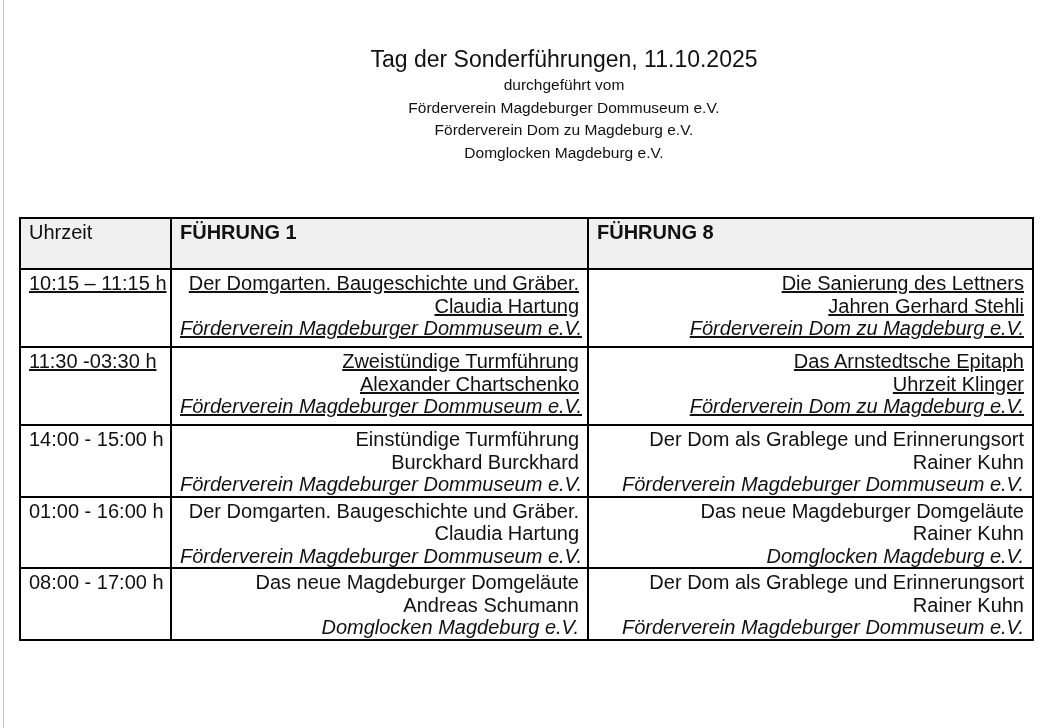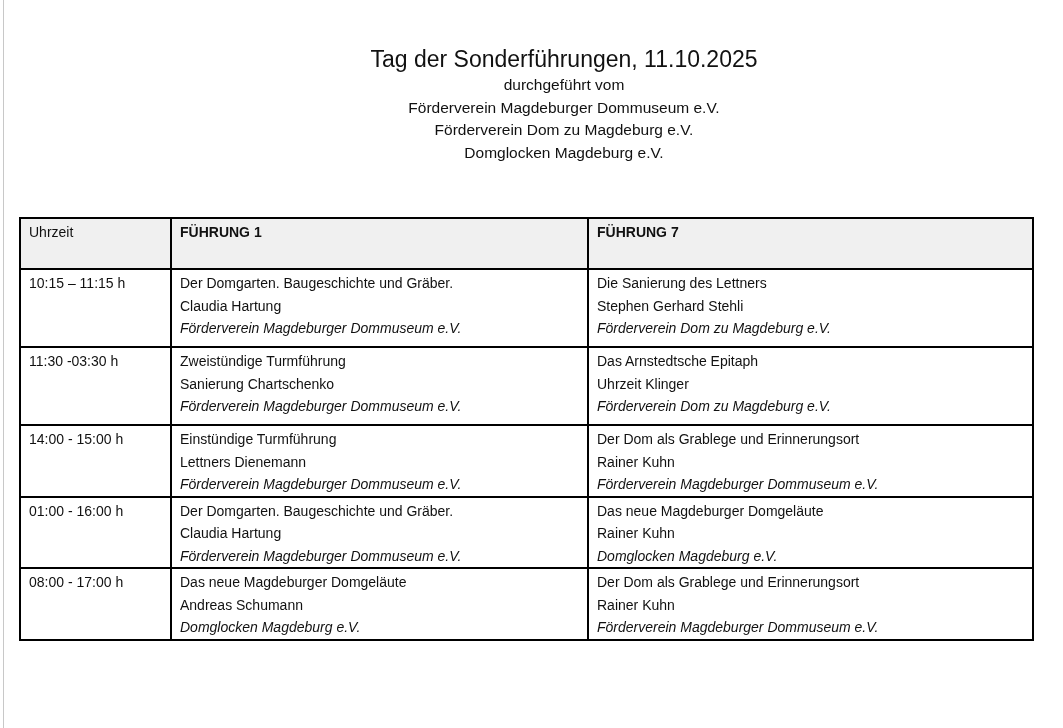--- a/index.html
+++ b/index.html
@@ -4,27 +4,27 @@
 <style>
   html, body { margin:0; padding:0; }
   body { width:1063px; height:728px; background:#fff; position:relative; overflow:hidden;
          font-family:"Liberation Sans", "DejaVu Sans", sans-serif; color:#111; }
   .page-edge { position:absolute; left:3px; top:0; width:1px; height:728px; background:#c8c8c8; }
   .title-block { position:absolute; left:0; top:44px; width:1128px; text-align:center; }
   .title { font-size:23px; line-height:30px; }
   .sub { font-size:15.5px; line-height:22.5px; }
   table.sched { position:absolute; left:19px; top:217px; border-collapse:collapse; table-layout:fixed; width:1013px; }
   table.sched td, table.sched th { border:2px solid #000; vertical-align:top; padding:2px 8px 0 8px;
-         font-size:14px; line-height:22.5px; text-align:left; font-weight:normal; }
+         font-size:20px; line-height:22.5px; text-align:left; font-weight:normal; }
   table.sched th { background:#f0f0f0; height:47px; }
   th.bold { font-weight:bold !important;margin-left:36px; }
   td.time { white-space:nowrap; }
-  .line { display:block; white-space:nowrap; }
+  .line { display:block; white-space:nowrap;text-align:right; }
   .org { font-style:italic; }
-  tr.r1 td, tr.r2 td, tr.r3 td { height:74px; }
+  tr.r1 td, tr.r2 td, tr.r3 td { height:74px;text-decoration:underline; }
   tr.r4 td, tr.r5 td, tr.r6 td { height:65px; }
 </style>
 </head>
 <body>
 
 <div class="page-edge"></div>
 
 <div class="title-block">
   <div class="title">Tag der Sonderführungen, 11.10.2025</div>
   <div class="sub">durchgeführt vom</div>
@@ -36,53 +36,53 @@
 <table class="sched">
   <colgroup>
       <col style="width:151px">
       <col style="width:417px">
       <col style="width:445px">
     </colgroup>
   <tbody>
       <tr>
     <th>Uhrzeit</th>
     <th class="bold">FÜHRUNG 1</th>
-    <th class="bold">FÜHRUNG 7</th>
+    <th class="bold">FÜHRUNG 8</th>
   </tr>
   <tr class="r1">
     <td class="time">10:15 – 11:15 h</td>
     <td>
       <span class="line">Der Domgarten. Baugeschichte und Gräber.</span>
       <span class="line">Claudia Hartung</span>
       <span class="line org">Förderverein Magdeburger Dommuseum e.V.</span>
     </td>
     <td>
       <span class="line">Die Sanierung des Lettners</span>
-      <span class="line">Stephen Gerhard Stehli</span>
+      <span class="line">Jahren Gerhard Stehli</span>
       <span class="line org">Förderverein Dom zu Magdeburg e.V.</span>
     </td>
   </tr>
   <tr class="r2">
     <td class="time">11:30 -03:30 h</td>
     <td>
       <span class="line">Zweistündige Turmführung</span>
-      <span class="line">Sanierung Chartschenko</span>
+      <span class="line">Alexander Chartschenko</span>
       <span class="line org">Förderverein Magdeburger Dommuseum e.V.</span>
     </td>
     <td>
       <span class="line">Das Arnstedtsche Epitaph</span>
       <span class="line">Uhrzeit Klinger</span>
       <span class="line org">Förderverein Dom zu Magdeburg e.V.</span>
     </td>
   </tr>
   <tr class="r4">
     <td class="time">14:00 - 15:00 h</td>
     <td>
       <span class="line">Einstündige Turmführung</span>
-      <span class="line">Lettners Dienemann</span>
+      <span class="line">Burckhard Burckhard</span>
       <span class="line org">Förderverein Magdeburger Dommuseum e.V.</span>
     </td>
     <td>
       <span class="line">Der Dom als Grablege und Erinnerungsort</span>
       <span class="line">Rainer Kuhn</span>
       <span class="line org">Förderverein Magdeburger Dommuseum e.V.</span>
     </td>
   </tr>
   <tr class="r5">
     <td class="time">01:00 - 16:00 h</td>

